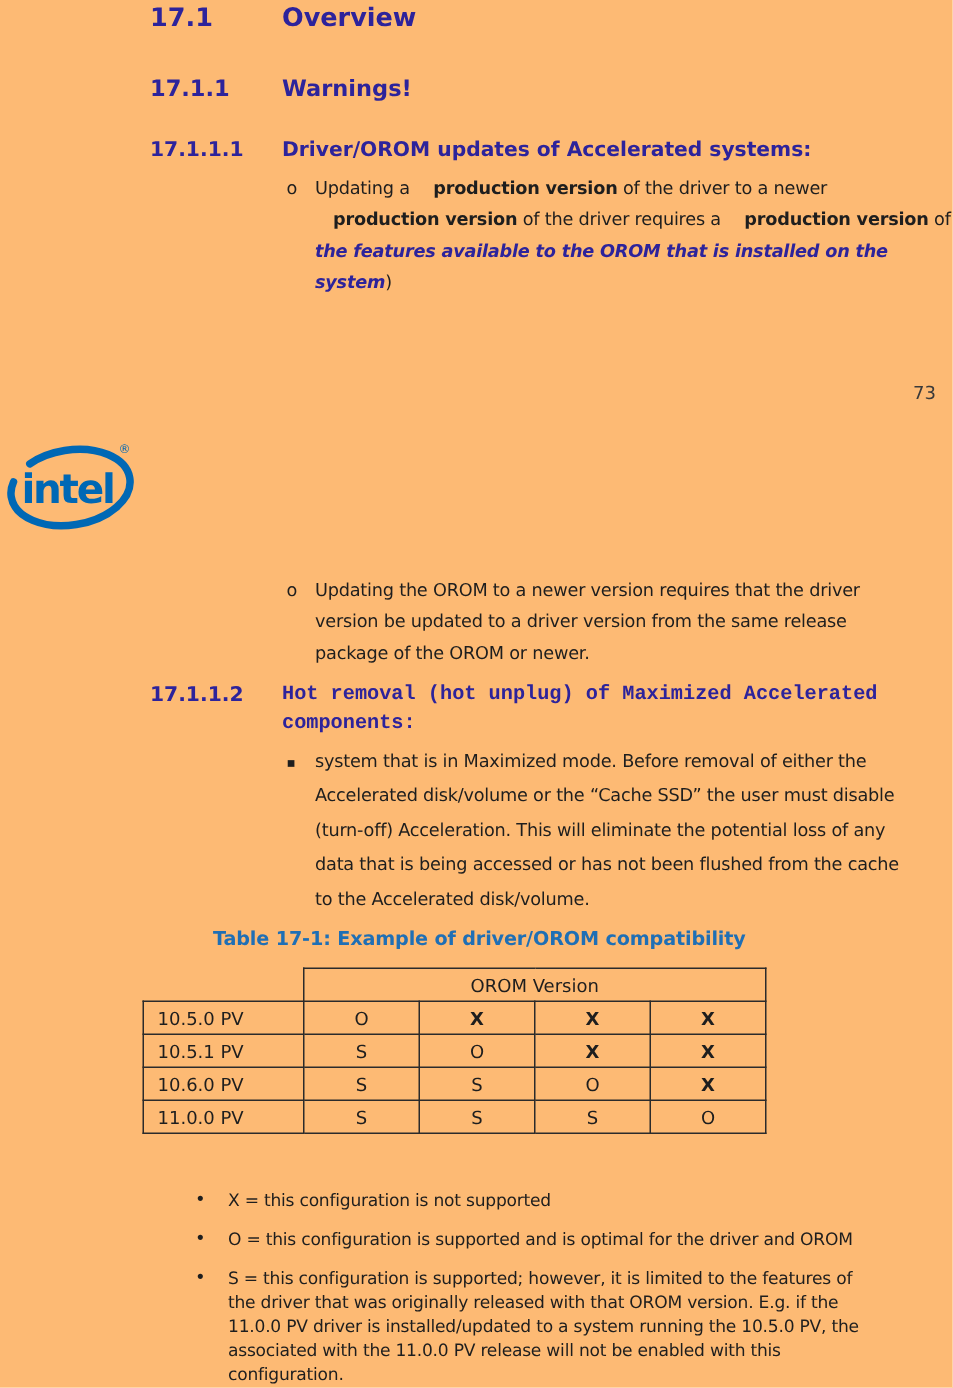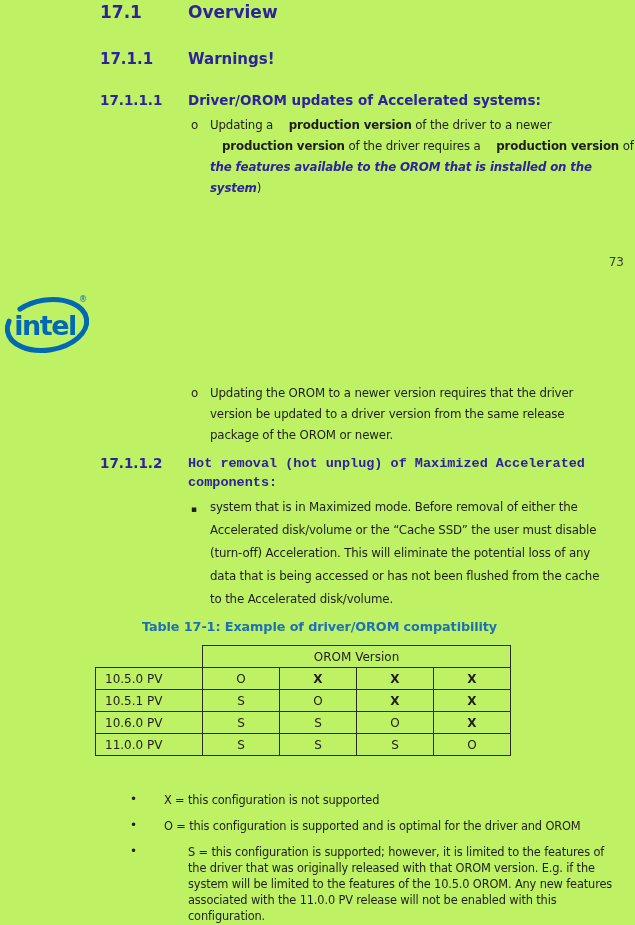--- a/index.html
+++ b/index.html
@@ -4,21 +4,21 @@
 <style>
   * { margin: 0; padding: 0; box-sizing: border-box; }
   html, body { background: #ffffff; }
   body {
     width: 635px; height: 925px;
     font-family: "DejaVu Sans", "Liberation Sans", sans-serif;
     color: #1e1e1e;
     position: relative;
     overflow: hidden;
   }
-  .page { position: absolute; inset: 0; background: #bef264; }
+  .page { position: absolute; inset: 0; background: #fdba74; }
 
   
   .heading { position: absolute; left: 100px; color: var(--heading_blue, #2d239b); font-weight: bold; }
   .heading .hnum { display: inline-block; width: 88px; vertical-align: top; }
   .heading .htitle { display: inline-block; vertical-align: top; }
   .h1 { top: 2px;  font-size: 17px; }
   .h2 { top: 50px; font-size: 15px; }
   .h3 { top: 92px; font-size: 13.5px; }
   .h4 { top: 454px; font-size: 13.5px; line-height: 19px; }
   .h4 .htitle div { white-space: nowrap; font-family: Liberation Mono, monospace; }
@@ -59,21 +59,21 @@
   table.compat td.rowlabel { text-align: left; padding-left: 9px; }
   table.compat col.c0 { width: 107px; }
   table.compat col.cn { width: 77px; }
 
   
   .legend { position: absolute; left: 128px; top: 792px; font-size: 11.4px; letter-spacing: -0.15px; line-height: 16px; }
   .legend .litem { position: relative; margin-bottom: 10px; }
   .legend .litem.tight { margin-bottom: 0; }
   .legend .lmarker { position: absolute; left: 2px; top: -1px; font-size: 12px; }
   .legend .ltext { margin-left: 24px; }
-  .legend .line { white-space: nowrap; margin-left: 36px; }
+  .legend .line { white-space: nowrap; }
 </style>
 </head>
 <body>
 
 <div class="page">
 
   <div class="heading h1">
     <span class="hnum">17.1</span><span class="htitle">Overview</span>
   </div>
 
@@ -180,20 +180,20 @@
     </div>
     <div class="litem">
       <span class="lmarker">•</span>
       <div class="ltext line">O = this configuration is supported and is optimal for the driver and OROM</div>
     </div>
     <div class="litem tight">
       <span class="lmarker">•</span>
       <div class="ltext">
         <div class="line">S = this configuration is supported; however, it is limited to the features of</div>
         <div class="line">the driver that was originally released with that OROM version.  E.g. if the</div>
-        <div class="line">system will be limited to the features of the 10.5.0 OROM.  Any new features</div>
+        <div class="line">11.0.0 PV driver is installed/updated to a system running the 10.5.0 PV, the</div>
         <div class="line">associated with the 11.0.0 PV release will not be enabled with this</div>
         <div class="line">configuration.</div>
       </div>
     </div>
   </div>
 
 </div>
 
 </body></html>

